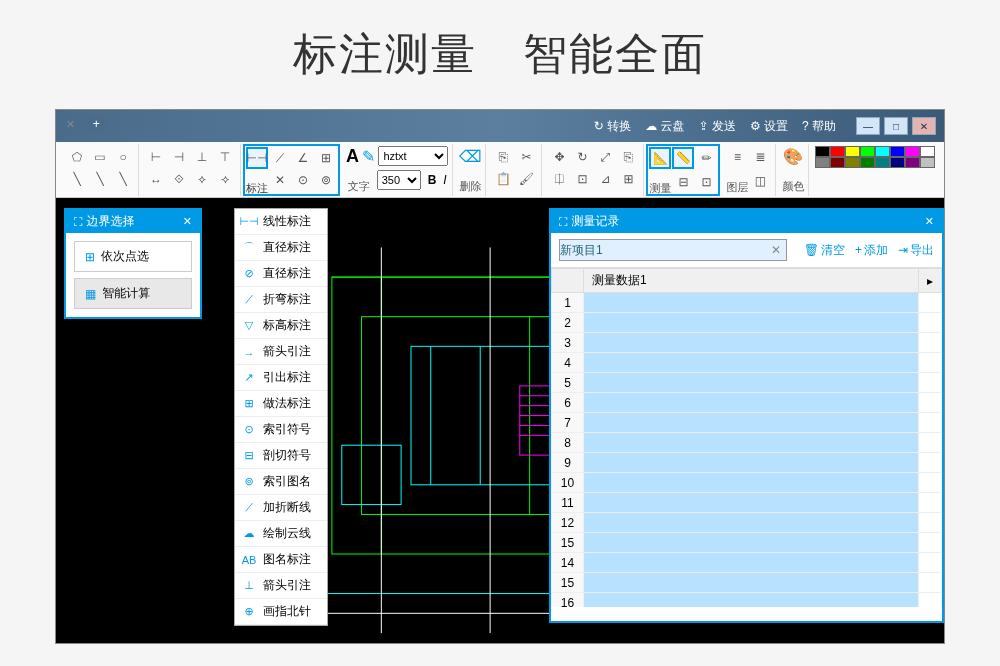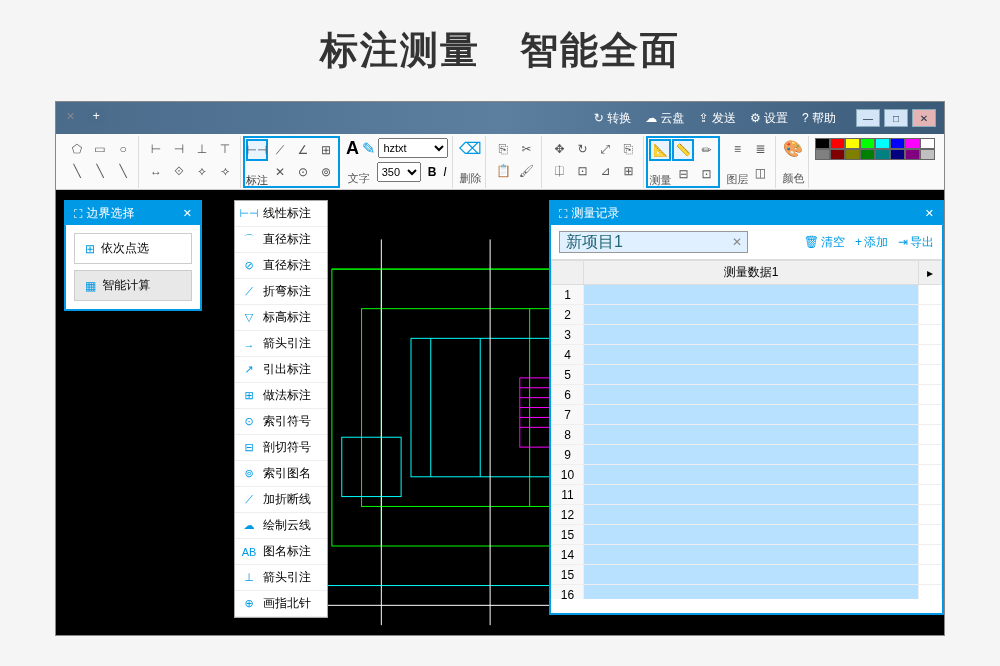--- a/index.html
+++ b/index.html
@@ -1,18 +1,18 @@
 <!DOCTYPE html>
 <html><head>
 <meta charset="utf-8">
 <style>
 * { box-sizing: border-box; margin: 0; padding: 0; }
 body { font-family: "Microsoft YaHei", Arial, sans-serif; background: #f5f5f5; width: 1000px; height: 666px; overflow: hidden; }
 .banner { text-align: center; padding: 25px 0; }
-.banner-title { font-size: 38px; color: #333; font-weight: 700; letter-spacing: 2px; }
+.banner-title { font-size: 44px; color: #333; font-weight: 400; letter-spacing: 2px; }
 .app-window { margin: 0 55px; border: 1px solid #888; background: #fff; height: 535px; overflow: hidden; position: relative; }
 .titlebar { height: 32px; background: linear-gradient(to right, #4a6b8a, #5c7fa0, #3a5a78); display: flex; align-items: center; justify-content: flex-end; padding: 0 8px; color: #fff; font-size: 12px; }
 .titlebar-left { position: absolute; left: 10px; top: 6px; display: flex; gap: 6px; align-items: center; }
 .tab-close { color: #888; font-size: 11px; cursor: pointer; }
 .new-tab { width: 18px; height: 16px; background: #4a6b8a; color: #fff; border-radius: 3px; display: flex; align-items: center; justify-content: center; font-size: 12px; cursor: pointer; margin-left: 6px; }
 .menu-right { display: flex; gap: 14px; align-items: center; margin-right: 20px; }
 .menu-item { cursor: pointer; font-size: 12px; }
 .win-controls { display: flex; gap: 4px; }
 .win-btn { width: 24px; height: 18px; background: #d4e5f7; border: 1px solid #8ab; display: flex; align-items: center; justify-content: center; font-size: 10px; color: #234; cursor: pointer; }
 .win-btn.close { background: #e4b4b4; }
@@ -35,25 +35,25 @@
 .panel-header { background: #0099e5; color: #fff; font-size: 12px; padding: 3px 8px; display: flex; align-items: center; justify-content: space-between; }
 .panel-close { color: #fff; font-size: 11px; cursor: pointer; }
 .panel-body { padding: 8px; display: flex; flex-direction: column; gap: 6px; }
 .panel-btn { padding: 6px 10px; border: 1px solid #ccc; background: #fff; font-size: 12px; display: flex; align-items: center; gap: 6px; cursor: pointer; }
 .panel-btn.active { background: #e8e8e8; }
 .dropdown-menu { position: absolute; left: 178px; top: 10px; width: 94px; background: #fff; border: 1px solid #aaa; z-index: 10; }
 .dropdown-item { padding: 4px 6px; font-size: 12px; display: flex; align-items: center; gap: 6px; cursor: pointer; border-bottom: 1px solid #eee; }
 .dd-icon { width: 16px; height: 16px; display: flex; align-items: center; justify-content: center; color: #0099e5; font-size: 11px; }
 .panel-right { right: 0; top: 10px; width: 395px; height: 415px; }
 .right-toolbar { display: flex; justify-content: space-between; align-items: center; padding: 6px 8px; background: #fff; font-size: 12px; }
-.proj-input { width: 189px; height: 22px; border: 1px solid #999; padding: 0 6px; font-size: 16px; color: #267; background: #e0f0ff; }
+.proj-input { width: 228px; height: 22px; border: 1px solid #999; padding: 0 0; font-size: 12px; color: #267; background: #e0f0ff; }
 .right-actions { display: flex; gap: 10px; color: #0099e5; font-size: 12px; }
 .right-action { cursor: pointer; display: flex; align-items: center; gap: 2px; }
 .data-table { width: 100%; border-collapse: collapse; font-size: 12px; }
-.data-table th { background: #f0f0f0; border: 1px solid #ddd; padding: 3px 8px; font-weight: normal; text-align: center; font-size: 12px; }
+.data-table th { background: #f0f0f0; border: 1px solid #ddd; padding: 3px 8px; font-weight: normal; text-align: left; font-size: 12px; }
 .data-table td { border: 1px solid #eee; padding: 1px 8px; height: 20px; }
 .row-num { width: 32px; text-align: center; background: #f8f8f8; }
 .row-data { background: #b8e0ff; }
 .table-wrap { height: 340px; overflow-y: auto; border-top: 1px solid #ddd; }
 .cad-stroke { stroke-width: 1; fill: none; }
 </style>
 </head>
 <body>
 
 <div class="banner">

